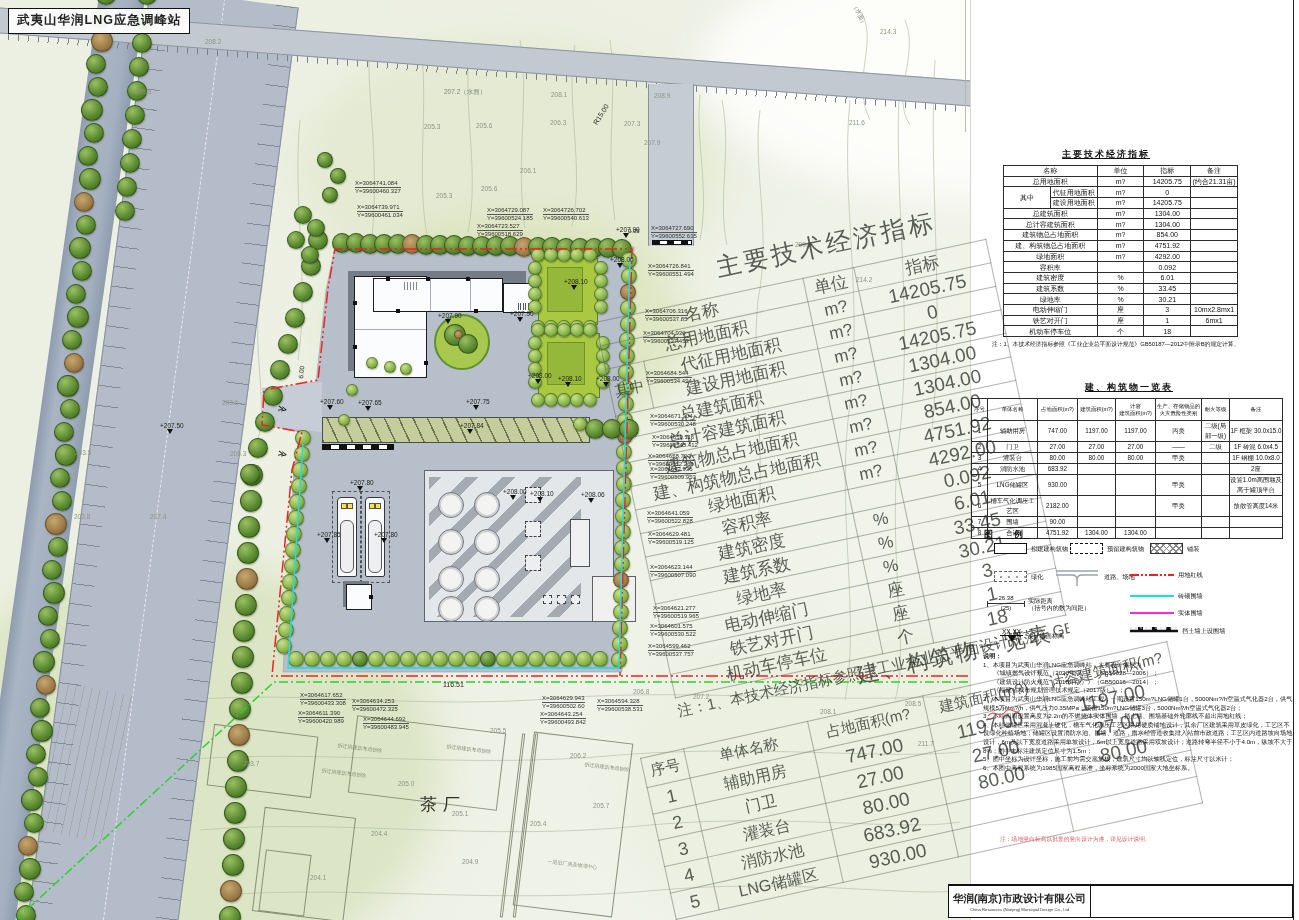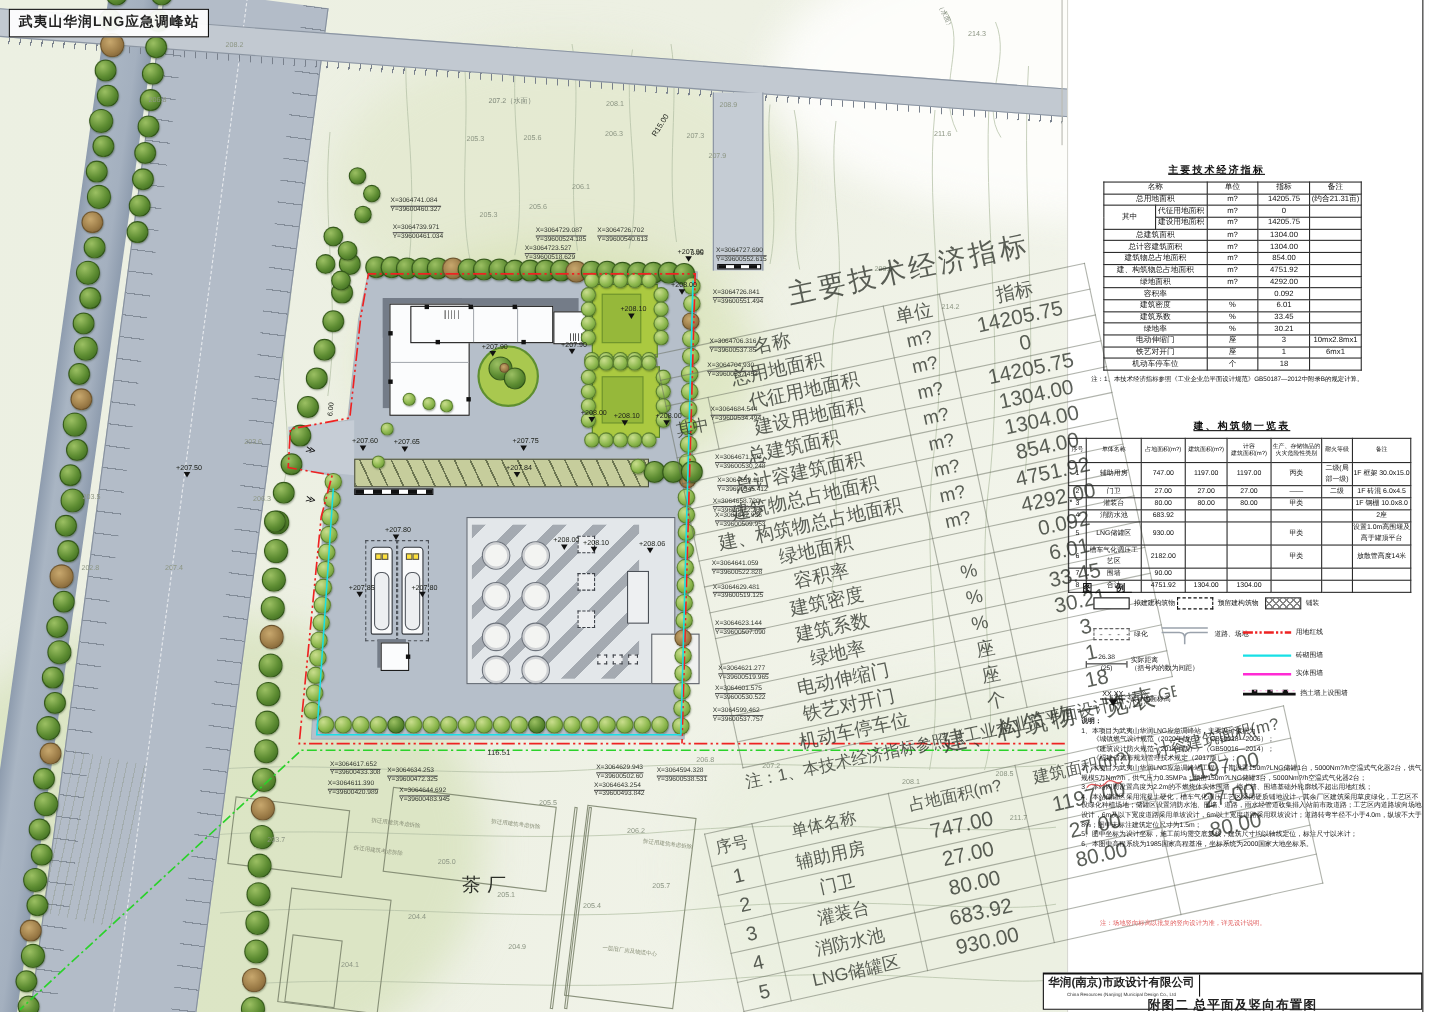--- a/index.html
+++ b/index.html
@@ -114,21 +114,21 @@
   .lg-dot{border:1px dashed #666;background-image:radial-gradient(#555 .7px,transparent 1px);
       background-size:8px 6px;background-position:2px 2px;}
   
   #notes{position:absolute;left:13px;top:652px;width:312px;font-size:6.2px;line-height:8.6px;color:#151515;}
   #notes .nt{font-weight:bold;}
   #notes .ln{white-space:pre-wrap;}
   .red-note{position:absolute;left:30px;top:835px;font-size:5.8px;color:#e05b5b;white-space:nowrap;}
   
   #tblock{position:absolute;left:948px;top:884px;width:345px;height:34px;background:#fff;z-index:7;
         border-top:2.2px solid #111;border-left:1.2px solid #111;border-bottom:1.2px solid #111;border-right:1.6px solid #111;
-        display:flex;flex-direction:column;}
+        display:flex;}
   #tblock .c1{width:142px;border-right:1.2px solid #111;display:flex;flex-direction:column;
         align-items:center;justify-content:center;}
   #tblock .c1 .cn{font-size:10.5px;font-weight:bold;white-space:nowrap;}
   #tblock .c1 .en{font-size:4.2px;color:#333;white-space:nowrap;margin-top:1px;}
   #tblock .c2{flex:1;display:flex;align-items:center;justify-content:center;
         font-size:11.5px;font-weight:bold;letter-spacing:1px;white-space:nowrap;}
   .frame-r{position:absolute;right:5px;top:0;width:1.4px;height:920px;background:#222;z-index:8;}
   .vline965{position:absolute;left:965px;top:0;width:.8px;height:132px;background:#b9b9b2;z-index:4;}
 </style>
 </head>
@@ -1108,16 +1108,15 @@
     <svg class="abs" style="left:16px;top:704px;" width="36" height="18">
       <path d="M2,12 C8,4 14,16 20,7 C25,2 30,12 34,6" fill="none" stroke="#e05b5b" stroke-width="1.2"></path>
     </svg>
   </div>
 
   <div id="tblock">
     <div class="c1">
       <div class="cn">华润(南京)市政设计有限公司</div>
       <div class="en">China Resources (Nanjing) Municipal Design Co., Ltd</div>
     </div>
-    <div class="c2">附图二  总平面及竖向布置图</div>
   </div>
   <div class="frame-r"></div>
 </div>
 
 </body></html>

